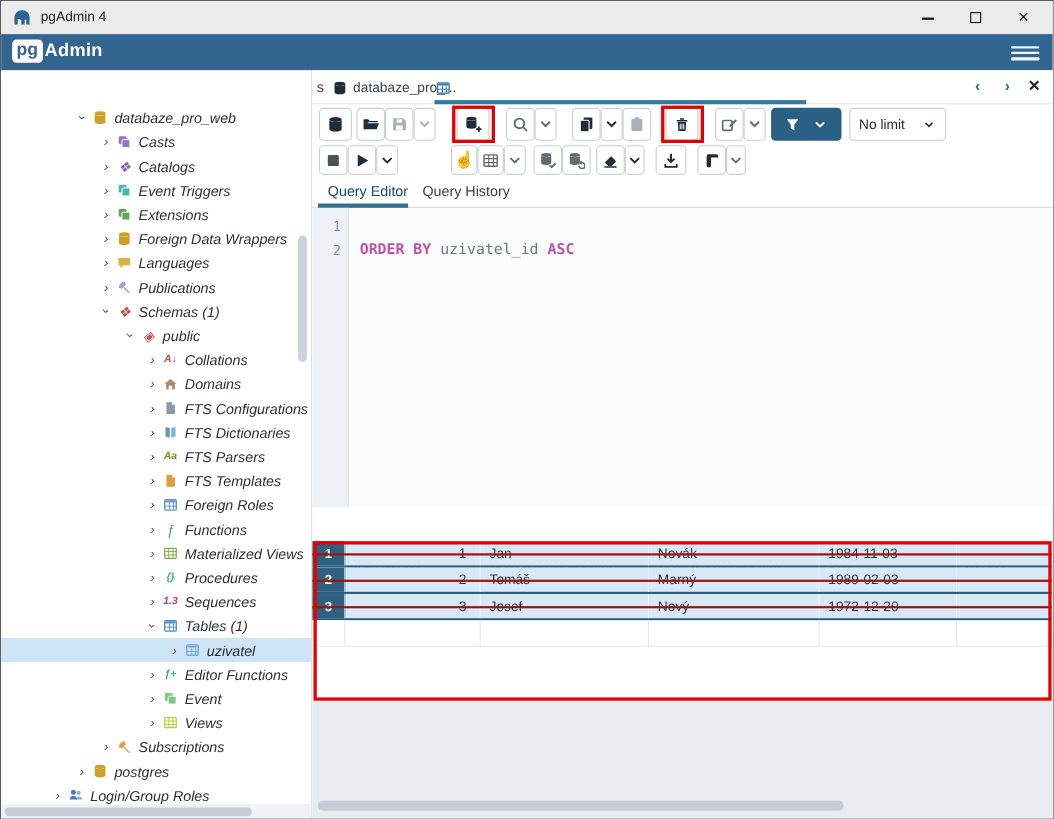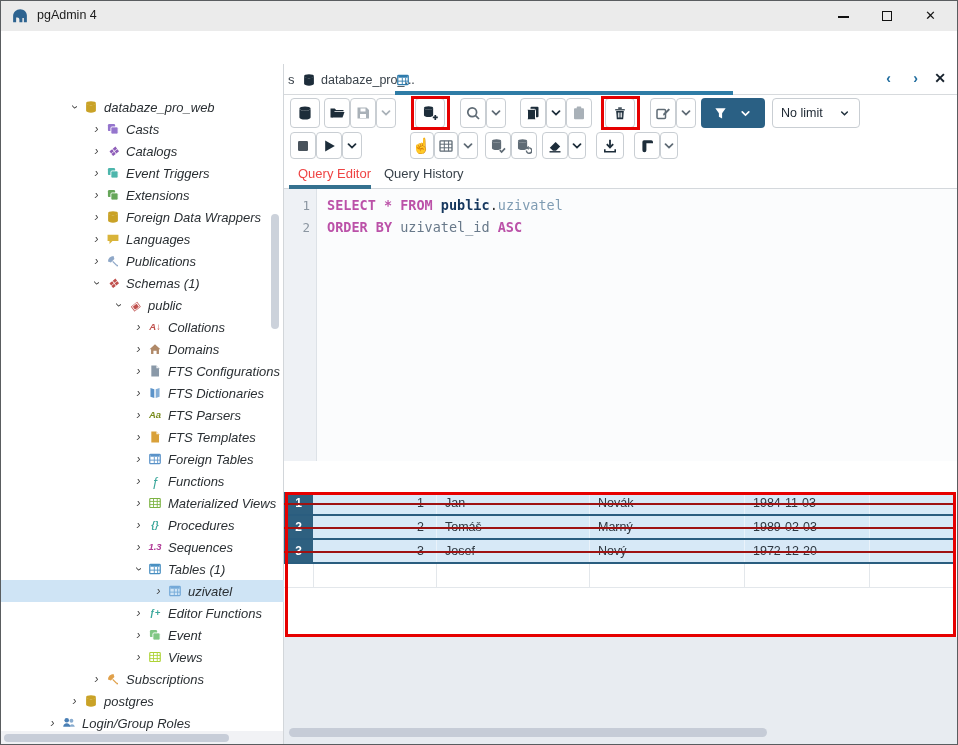--- a/index.html
+++ b/index.html
@@ -66,21 +66,21 @@
   .filterbtn { position:absolute; left:417px; top:3px; width:64px; height:30px; background:#2a6084; border-radius:4px; display:flex; align-items:center; justify-content:center; color:#fff; }
   .filterbtn svg { width:15px; height:15px; }
   .filterbtn .fc { margin-left:10px; }
   .limitsel { position:absolute; left:488px; top:3px; width:88px; height:30px; border:1px solid #c9ced3; border-radius:4px; display:flex; align-items:center; font-size:12.5px; color:#1b2530; padding:0 8px; justify-content:space-between; }
   .limitsel svg { width:13px; height:13px; color:#1d2d3a; }
 
   
   .subtabs { position:absolute; left:0; width:100%; height:28px; border-bottom:1px solid #d4d8dc; background:#fff; }
   .subtabs.qe { top:97px; } .subtabs.out { top:398px; }
   .stab { position:absolute; top:5px; font-size:13px; color:#39424a; }
-  .stab.active { color:#ef4444; }
+  .stab.active { color:#0c4a6e; }
   .sunder { position:absolute; top:24px; height:4px; background:#35718f; }
   .editor { position:absolute; left:0; top:125px; width:100%; height:272px; background:#fbfcfd; }
   .gutter { position:absolute; left:0; top:0; width:33px; height:100%; background:#eef1f5; border-right:1px solid #dde2e7; }
   .cline { position:absolute; left:0; width:100%; height:22px; font-family:"DejaVu Sans Mono", monospace; font-size:13.5px; }
   .cline .lnum { position:absolute; left:0; width:26px; text-align:right; color:#8b96a1; font-size:12.5px; top:3px; }
   .cline .code { position:absolute; left:43px; top:2px; white-space:pre; }
   .tk-kw { color:#bb51a8; font-weight:bold; }
   .tk-obj { color:#15375e; font-weight:bold; }
   .tk-id1 { color:#7f9cb3; }
   .tk-id2 { color:#68798a; }
@@ -254,20 +254,31 @@
         <span class="bar"></span>
       </div>
     <div class="winbtn max">
         <span class="box"></span>
       </div>
     <div class="winbtn cls">
         <span class="x">✕</span>
       </div>
   </div>
 
+  <div class="appheader">
+    <div class="logo">
+      <span class="pgbox">pg</span>
+      <span class="admin">Admin</span>
+    </div>
+    <div class="burger">
+        <i></i>
+        <i></i>
+        <i></i>
+      </div>
+  </div>
 
   <div class="left">
     <div class="tree" id="tree">
         <div class="trow" style="padding-left: 66px;">
           <span class="chev open">›</span>
           <span class="ticon" style="color: rgb(201, 162, 39);">
             <svg viewBox="0 0 16 16" fill="currentColor">
               <use href="#ic-db"></use>
             </svg>
           </span>
@@ -398,21 +409,21 @@
           </span>
           <span class="tlabel">FTS Templates</span>
         </div>
         <div class="trow" style="padding-left: 130px;">
           <span class="chev">›</span>
           <span class="ticon" style="color: rgb(91, 147, 201);">
             <svg viewBox="0 0 16 16" fill="currentColor">
               <use href="#ic-tbl"></use>
             </svg>
           </span>
-          <span class="tlabel">Foreign Tables</span>
+          <span class="tlabel">Foreign Roles</span>
         </div>
         <div class="trow" style="padding-left: 130px;">
           <span class="chev">›</span>
           <span class="ticon" style="color: rgb(59, 167, 155);">
             <span class="gly">ƒ</span>
           </span>
           <span class="tlabel">Functions</span>
         </div>
         <div class="trow" style="padding-left: 130px;">
           <span class="chev">›</span>
@@ -679,21 +690,20 @@
       </div>
     <div class="subtabs qe" id="qetabs">
         <span class="stab active" style="left: 14px;">Query Editor</span>
         <div class="sunder" style="left: 5px; width: 82px;"></div>
         <span class="stab" style="left: 100px;">Query History</span>
       </div>
     <div class="editor" id="editor">
       <div class="gutter"></div>
     <div class="cline" style="top: 6px;">
           <span class="lnum">1</span>
-          <span class="code"><span class="tk-kw">SELECT</span><span class="tk-pl"> </span><span class="tk-kw">*</span><span class="tk-pl"> </span><span class="tk-kw">FROM</span><span class="tk-pl"> </span><span class="tk-obj">public</span><span class="tk-pl">.</span><span class="tk-id1">uzivatel</span></span>
         </div>
         <div class="cline" style="top: 28px;">
           <span class="lnum">2</span>
           <span class="code"><span class="tk-kw">ORDER</span><span class="tk-pl"> </span><span class="tk-kw">BY</span><span class="tk-pl"> </span><span class="tk-id2">uzivatel_id</span><span class="tk-pl"> </span><span class="tk-kw">ASC</span></span>
         </div>
       </div>
     <div class="grid" id="grid">
         <div class="ghead">
           <div class="gcorner">
             <div class="tri"></div>

